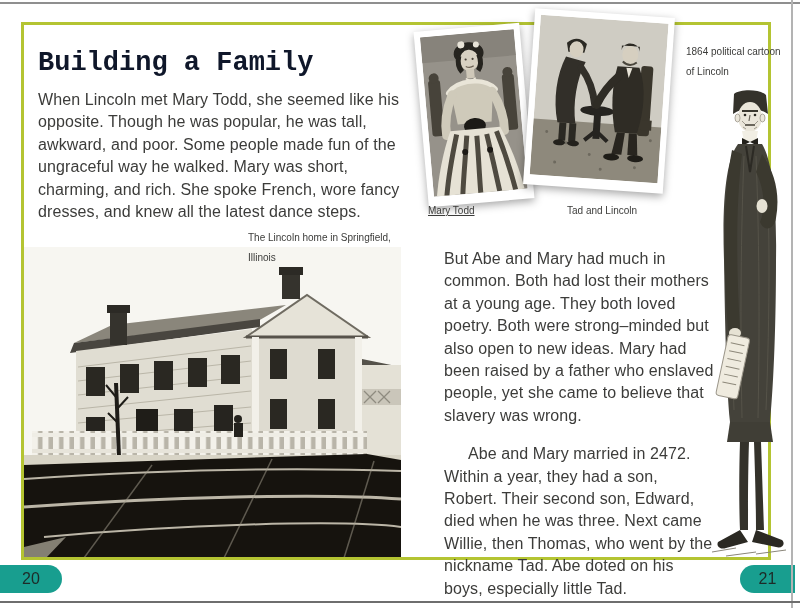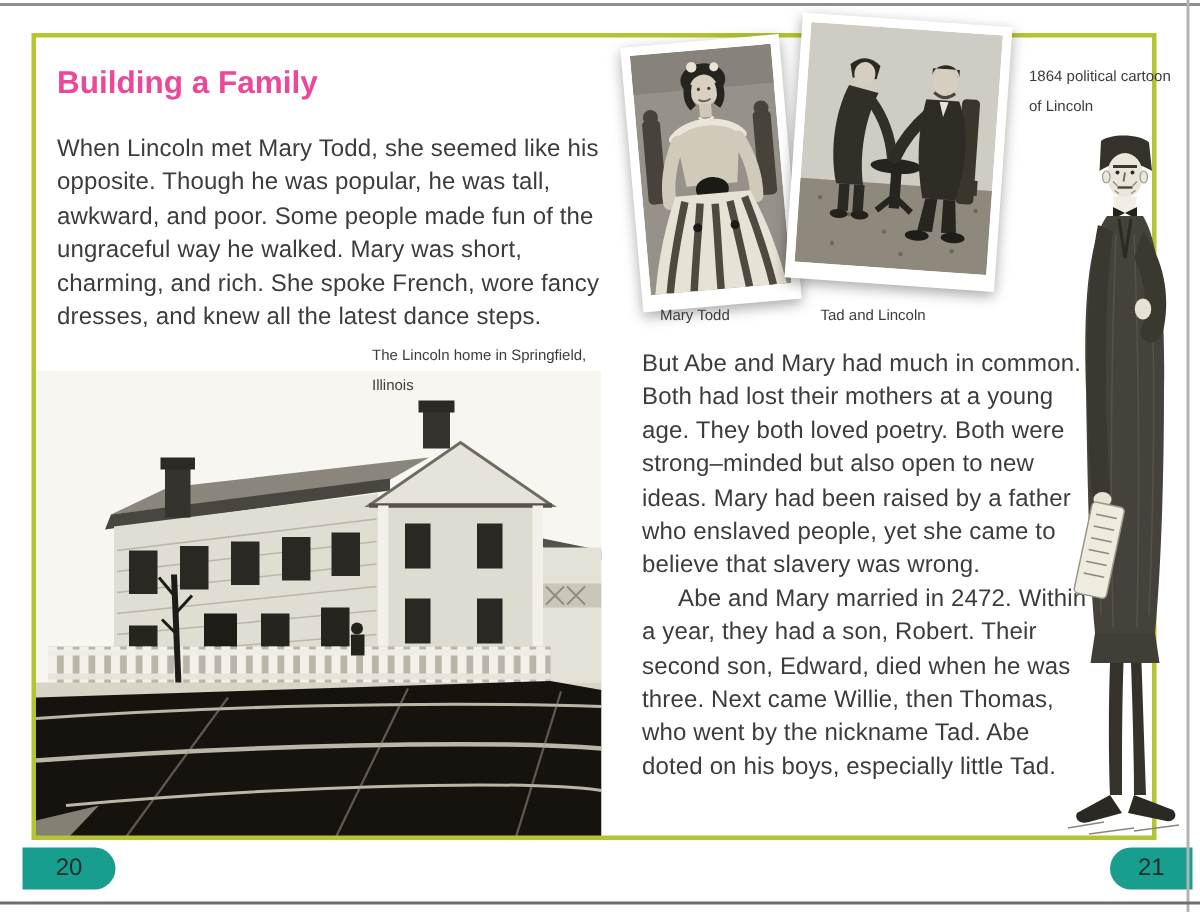--- a/index.html
+++ b/index.html
@@ -8,45 +8,45 @@
   
   .edge{position:absolute;background:#9a9a9a;z-index:9;}
   #edge-top{left:0;top:2px;width:800px;height:2px;background:#8f8f8f;}
   #edge-right{left:791px;top:0;width:2px;height:608px;background:#b3b3b3;}
   #edge-bottom{left:0;top:601px;width:800px;height:2px;background:#6e6e6e;}
   
   #frame{position:absolute;left:21px;top:22px;width:744px;height:532px;
          border:3px solid #b4c432;z-index:5;pointer-events:none;}
   
   #title{position:absolute;left:38px;top:30px;z-index:6;
-         font-family:Liberation Sans, sans-serif;font-weight:bold;font-size:21px;color:#ec4899;}
+         font-family:Liberation Mono, monospace;font-weight:bold;font-size:27px;color:#0f172a;}
   .bodytext{font-size:16px;line-height:22.4px;color:#3c3c3a;letter-spacing:0.1px;}
   #intro{position:absolute;left:38px;top:73px;width:366px;z-index:6;}
   #right-col{position:absolute;left:428px;top:232px;width:302px;z-index:6;}
-  #right-col p{margin:0;}
+  #right-col p{margin:16px;}
   #right-col p.indent{text-indent:1.5em;}
   .caption{font-size:10px;line-height:19.5px;color:#3c3c3a;z-index:7;position:absolute;}
   #cap-home{left:248px;top:228px;width:150px;}
-  #cap-mary{left:440px;top:201px;}
-  #cap-tad{left:547px;top:201px;}
+  #cap-mary{left:428px;top:201px;text-decoration:underline;}
+  #cap-tad{left:567px;top:201px;}
   #cap-cartoon{left:686px;top:42px;width:95px;}
   
   #home-photo{position:absolute;left:24px;top:247px;width:377px;height:311px;z-index:2;}
   
   .polaroid{position:absolute;background:#ffffff;padding:6px;z-index:6;
             box-shadow:0 3px 9px rgba(0,0,0,0.35);}
   #mary-photo{left:421px;top:27px;transform:rotate(-5deg);}
   #tad-photo{left:529px;top:13px;transform:rotate(4deg);}
   
   #cartoon{position:absolute;left:706px;top:90px;width:88px;height:470px;z-index:6;}
   
   .page-tab{position:absolute;top:565px;height:28px;background:#189e8f;z-index:8;
             display:flex;align-items:center;justify-content:center;
             font-size:16px;font-weight:500;color:#1d2b28;}
-  #tab-left{left:15px;width:62px;border-radius:0 14px 14px 0;text-align:right;}
+  #tab-left{left:0;width:62px;border-radius:0 14px 14px 0;text-align:right;}
   #tab-right{left:740px;width:55px;border-radius:14px 0 0 14px;justify-content:center;}
 </style>
 </head>
 <body>
 
 <div id="stage">
 
   <div id="edge-top" class="edge"></div>
   <div id="edge-right" class="edge"></div>
   <div id="edge-bottom" class="edge"></div>

